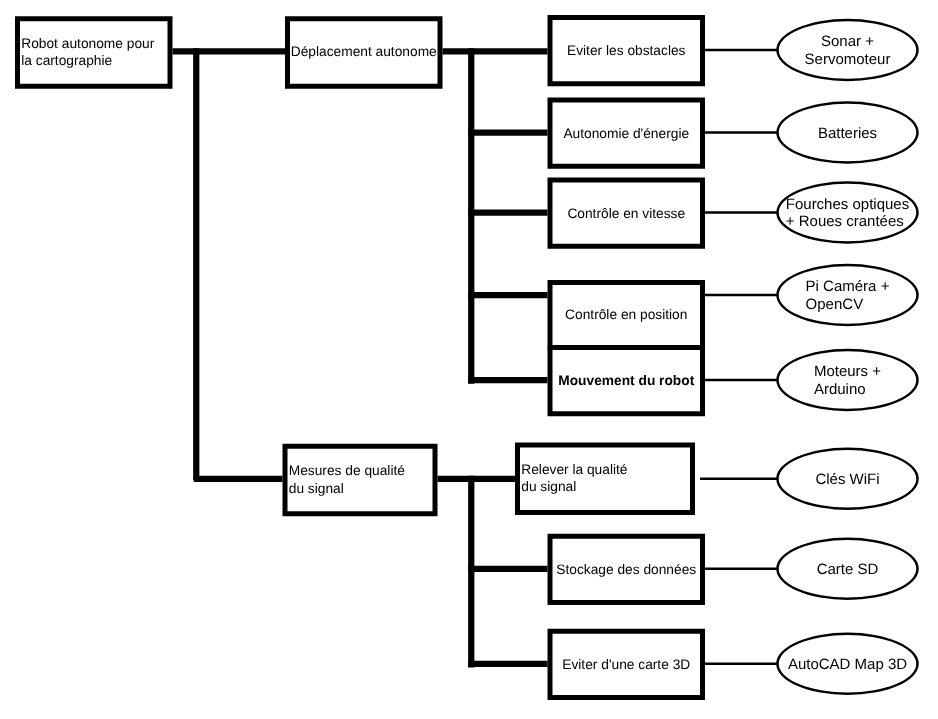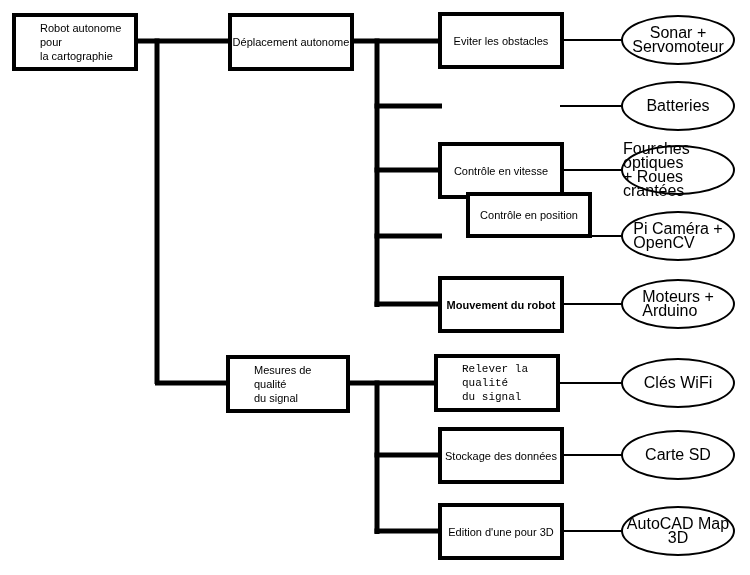--- a/index.html
+++ b/index.html
@@ -18,32 +18,32 @@
     background:#ffffff;
     border:4px solid #000000;
     display:flex;
     align-items:center;
     justify-content:center;
     font-size:11px;
     line-height:14px;
     text-align:center;
   }
   .node .lbl{white-space:pre-line;}
-  .node.align-left{justify-content:flex-start;padding-left:24px;}
+  .node.align-left{justify-content:flex-start;padding-left:1px;}
   .node.align-left .lbl{text-align:left;}
   .ellipse{
     position:absolute;
     box-sizing:border-box;
     background:#ffffff;
     border:2px solid #000000;
     border-radius:50%;
     display:flex;
     align-items:center;
     justify-content:center;
-    font-size:16px;
+    font-size:12px;
     line-height:14px;
     text-align:center;
   }
   .ellipse .lbl{white-space:pre-line;text-align:left;}
   .ellipse.one-line .lbl{text-align:center;}
 </style>
 </head>
 <body>
 
 <div class="canvas">
@@ -84,39 +84,42 @@
   </div>
 
   <div class="node align-left" style="left:226px;top:355px;width:124px;height:58px;">
     <span class="lbl">Mesures de qualité
 du signal</span>
   </div>
 
   <div class="node" style="left:438px;top:12px;width:126px;height:57px;">
     <span class="lbl">Eviter les obstacles</span>
   </div>
+  <div class="node" style="left:438px;top:78px;width:126px;height:57px;">
+    <span class="lbl">Autonomie d'énergie</span>
+  </div>
   <div class="node" style="left:438px;top:142px;width:126px;height:57px;">
     <span class="lbl">Contrôle en vitesse</span>
   </div>
-  <div class="node" style="left:438px;top:192px;width:126px;height:46px;margin-left:28px;">
+  <div class="node" style="left:438px;top:224px;width:126px;height:56px;">
     <span class="lbl">Contrôle en position</span>
   </div>
   <div class="node" style="left:438px;top:276px;width:126px;height:57px;font-weight:bold;">
     <span class="lbl">Mouvement du robot</span>
   </div>
 
-  <div class="node align-left" style="left:434px;top:354px;width:126px;height:58px;font-family:Liberation Mono, monospace;">
+  <div class="node align-left" style="left:412px;top:354px;width:144px;height:58px;">
     <span class="lbl">Relever la qualité
 du signal</span>
   </div>
   <div class="node" style="left:438px;top:427px;width:126px;height:57px;">
     <span class="lbl">Stockage des données</span>
   </div>
   <div class="node" style="left:438px;top:503px;width:126px;height:57px;">
-    <span class="lbl">Edition d'une pour 3D</span>
+    <span class="lbl">Eviter d'une carte 3D</span>
   </div>
 
   <div class="ellipse one-line" style="left:621px;top:15px;width:114px;height:50px;">
     <span class="lbl">Sonar + Servomoteur</span>
   </div>
   <div class="ellipse" style="left:621px;top:145px;width:114px;height:50px;">
     <span class="lbl">Fourches optiques
 + Roues crantées</span>
   </div>
   <div class="ellipse one-line" style="left:621px;top:81px;width:114px;height:50px;">

